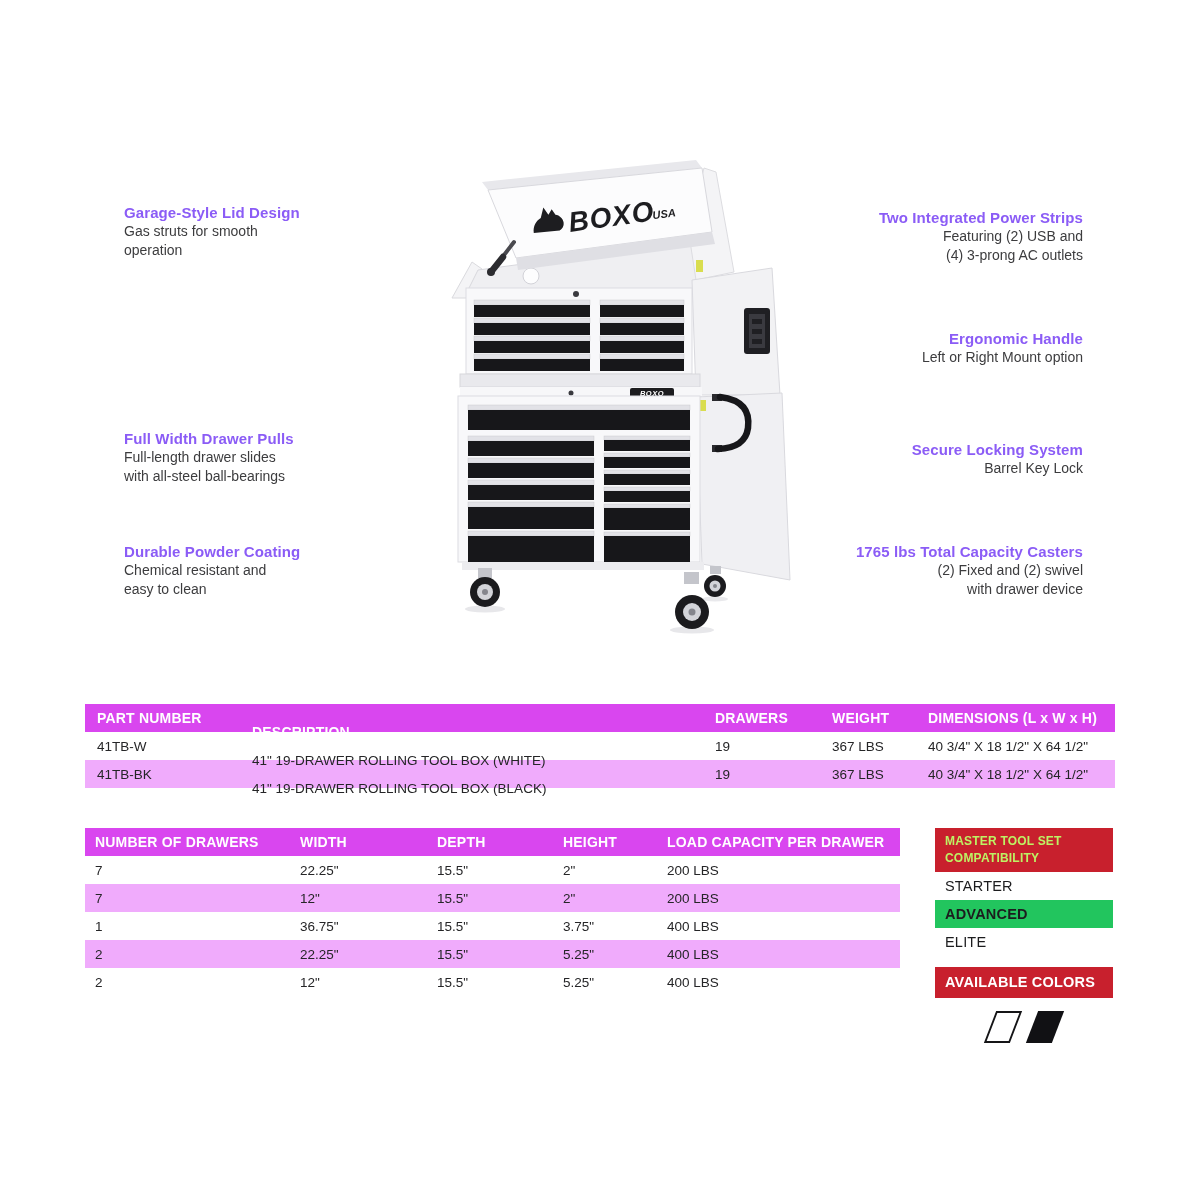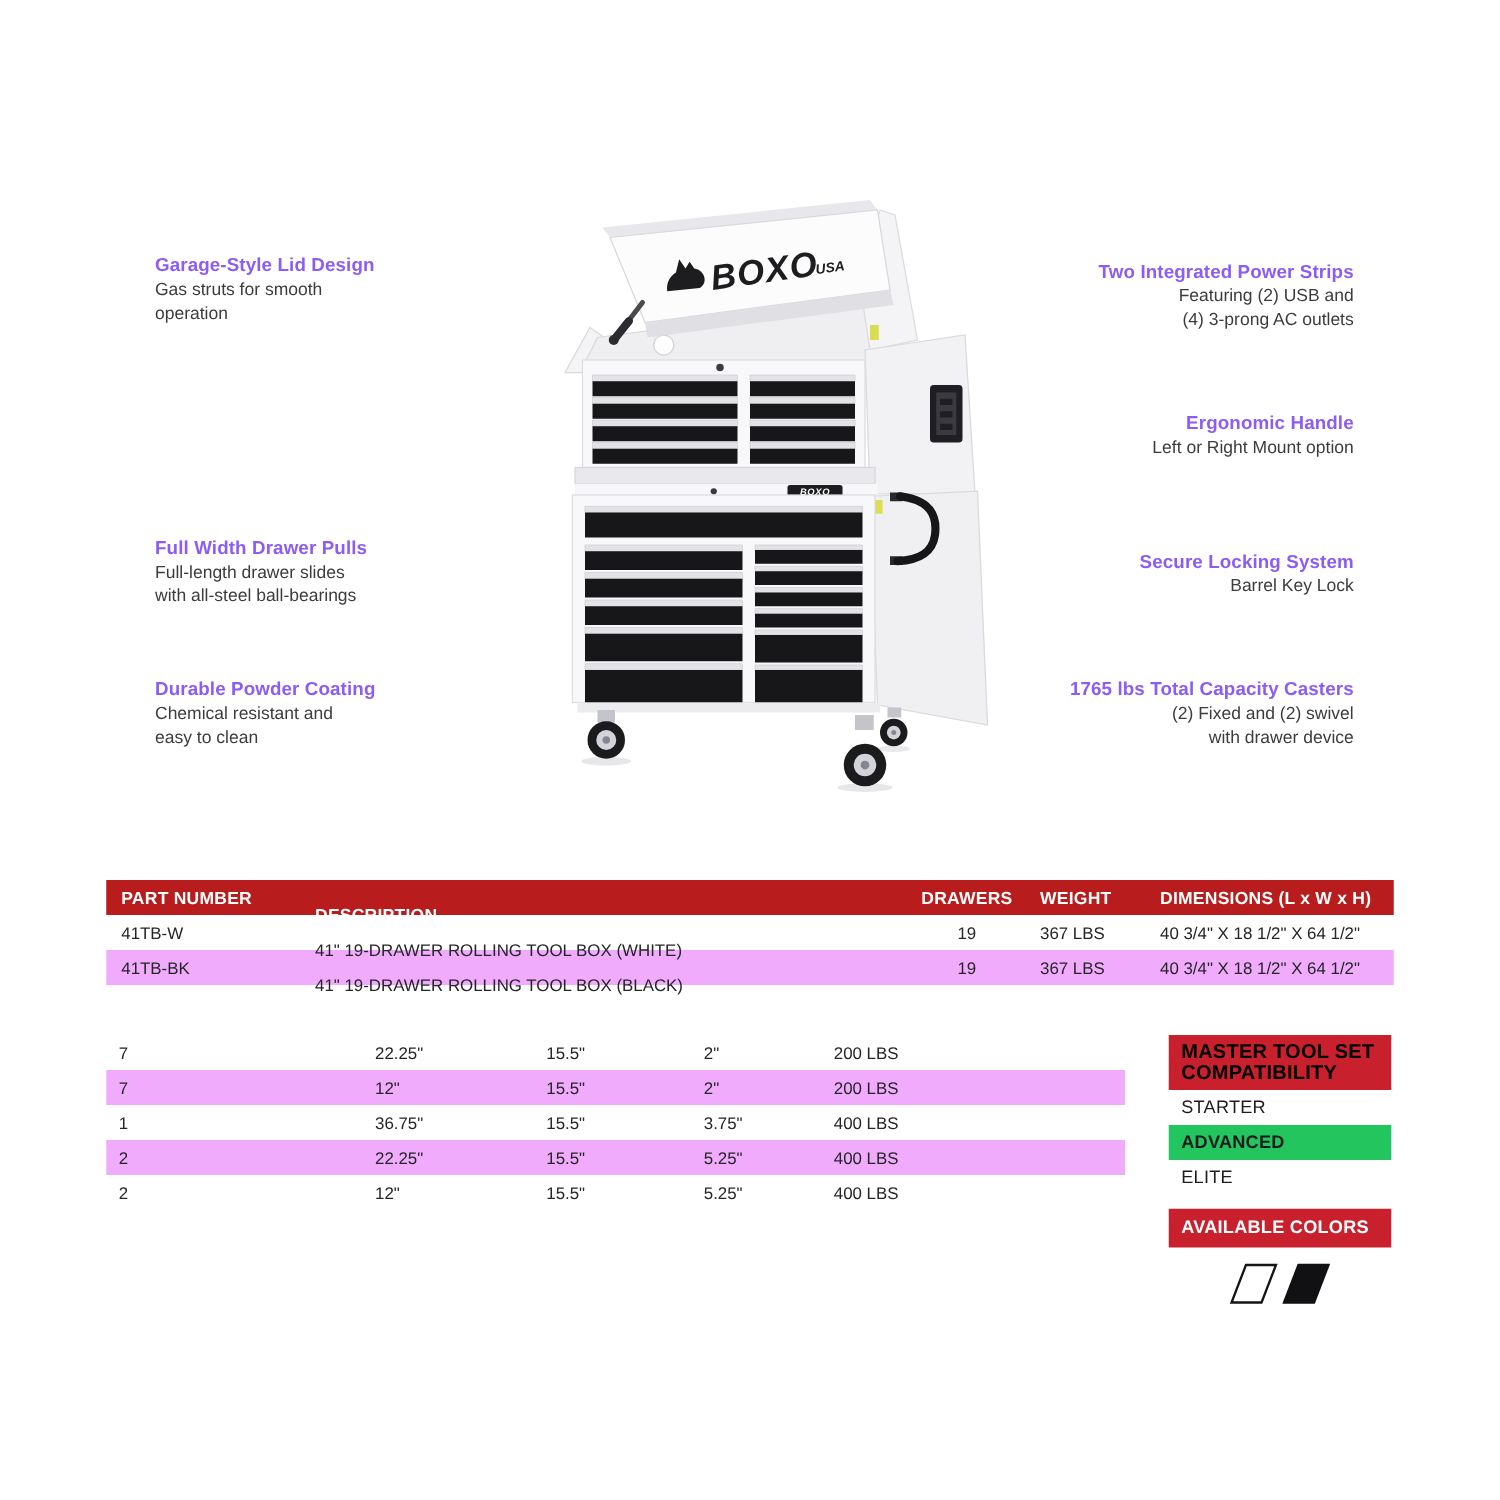--- a/index.html
+++ b/index.html
@@ -14,46 +14,46 @@
   .f-right{text-align:right;}
   .fl1{left:124px;top:203px}.fl2{left:124px;top:316px}.fl3{left:124px;top:429px}.fl4{left:124px;top:542px}
   .fr1{right:117px;top:208px}.fr2{right:117px;top:329px}.fr3{right:117px;top:440px}.fr4{right:117px;top:542px}
 
   
   .product{position:absolute;left:438px;top:148px;width:360px;height:495px;}
 
   
   .tbl{position:absolute;font-size:13.5px;color:#252527;}
   .row{display:flex;align-items:center;}
-  .head{background:#b91c1c;color:#ffffff;font-weight:bold;font-size:14px;letter-spacing:.2px;}
+  .head{background:#d946ef;color:#ffffff;font-weight:bold;font-size:14px;letter-spacing:.2px;}
   .alt{background:#f0abfc;}
 
   .spec{left:85px;top:704px;width:1030px;}
   .spec .head{height:31px;}
   .spec .row{height:28px;}
   .spec .c{box-sizing:border-box;}
   .c1{width:167px;padding-left:12px;}
   .c2{width:463px;margin-top:28px;}
-  .c3{width:117px;text-align:center;}
+  .c3{width:117px;}
   .c4{width:96px;}
   .c5{flex:1;}
 
   .dtab{left:85px;top:828px;width:815px;}
   .dtab .head{height:31px;}
   .dtab .row{height:28px;}
   .dtab .c{box-sizing:border-box;}
   .d1{width:215px;padding-left:10px;}
   .d2{width:137px;}
   .d3{width:126px;}
   .d4{width:104px;}
   .d5{flex:1;}
 
   
   .panel{position:absolute;left:935px;top:828px;width:178px;}
-  .panel-head{background:#C8202D;color:#000000;font-weight:bold;font-size:16px;line-height:17px;padding:5px 8px 5px 10px;letter-spacing:.2px;}
+  .panel-head{background:#C8202D;color:#bef264;font-weight:bold;font-size:12px;line-height:17px;padding:5px 8px 5px 10px;letter-spacing:.2px;}
   .opt{height:28px;line-height:28px;padding-left:10px;font-size:14.5px;color:#1c1c1e;letter-spacing:.2px;}
   .opt-alt{background:#22c55e;font-weight:bold;}
   .colors-head{margin-top:11px;background:#C8202D;color:#fff;font-weight:bold;font-size:14.5px;height:31px;line-height:31px;padding-left:10px;letter-spacing:.2px;}
   .swatches{display:flex;justify-content:center;align-items:center;gap:16px;margin-top:11px;height:36px;}
   .swatch{width:26px;height:32px;transform:skewX(-21deg);}
   .swatch-white{background:#ffffff;border:2.5px solid #151517;box-sizing:border-box;}
   .swatch-black{background:#111114;}
 </style>
 </head>
 <body>
@@ -246,20 +246,27 @@
     <div class="row alt">
       <div class="c c1">41TB-BK</div>
       <div class="c c2">41" 19-DRAWER ROLLING TOOL BOX (BLACK)</div>
       <div class="c c3">19</div>
       <div class="c c4">367 LBS</div>
       <div class="c c5">40 3/4" X 18 1/2" X 64 1/2"</div>
     </div>
   </div>
 
   <div class="tbl dtab">
+    <div class="row head">
+      <div class="c d1">NUMBER OF DRAWERS</div>
+      <div class="c d2">WIDTH</div>
+      <div class="c d3">DEPTH</div>
+      <div class="c d4">HEIGHT</div>
+      <div class="c d5">LOAD CAPACITY PER DRAWER</div>
+    </div>
     <div class="row">
       <div class="c d1">7</div>
       <div class="c d2">22.25"</div>
       <div class="c d3">15.5"</div>
       <div class="c d4">2"</div>
       <div class="c d5">200 LBS</div>
     </div>
     <div class="row alt">
       <div class="c d1">7</div>
       <div class="c d2">12"</div>

